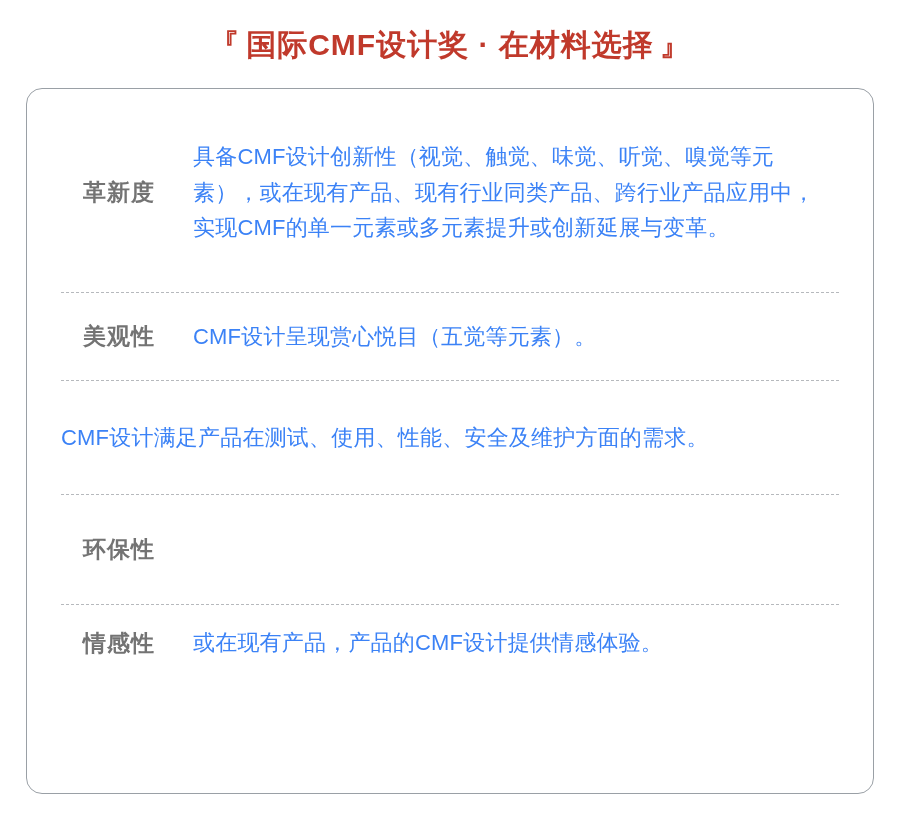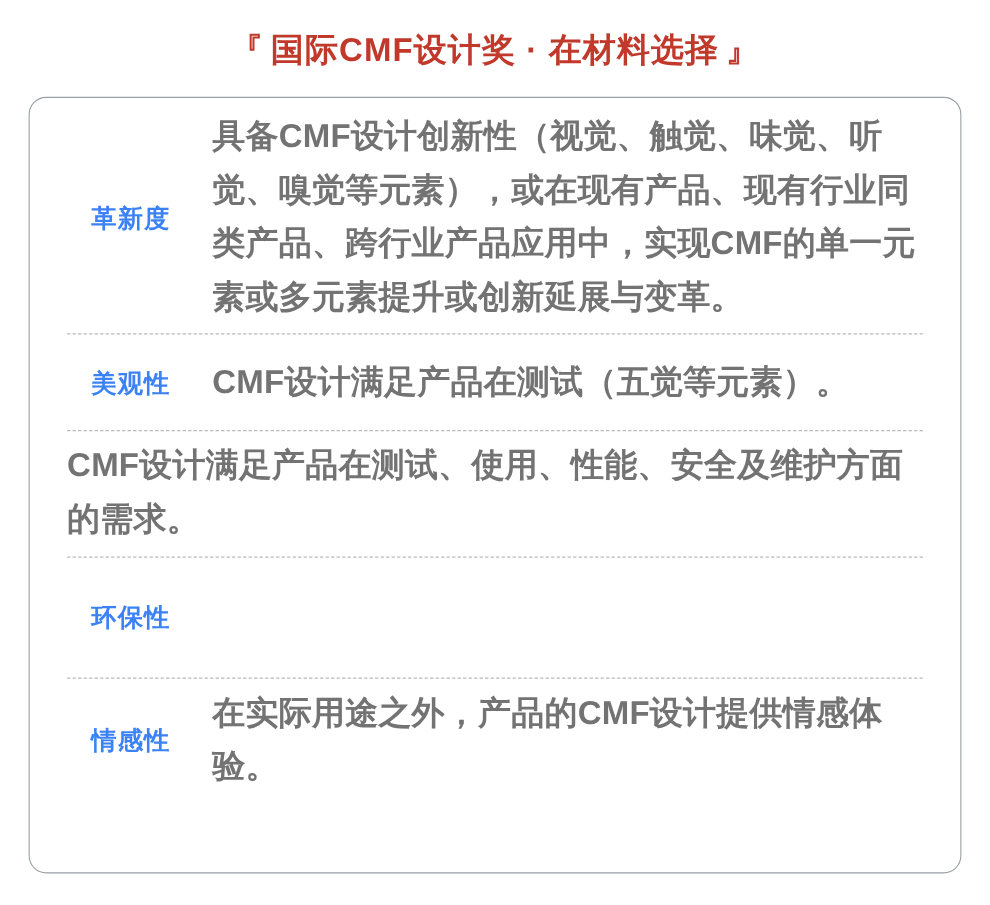--- a/index.html
+++ b/index.html
@@ -61,34 +61,33 @@
     padding: 8px 0;
   }
   .criterion:last-child {
     border-bottom: none;
   }
   .c-label {
     width: 132px;
     flex: 0 0 132px;
     font-size: 23px;
     font-weight: bold;
-    color: #3b82f6;
+    color: #737373;
     letter-spacing: 1px;
     line-height: 1.5;
     padding-left: 22px;
     box-sizing: border-box;
   }
   .c-desc {
     flex: 1 1 auto;
-    font-size: 30px;
+    font-size: 22px;
     line-height: 1.62;
-    color: #737373;
+    color: #3b82f6;
     letter-spacing: 0.2px;
     padding-right: 4px;
-    font-weight: bold;
   }
   
   .row-0 { flex: 0 0 200px; }
   .row-1 { flex: 0 0 88px; }
   .row-2 { flex: 0 0 114px; }
   .row-3 { flex: 0 0 118px; }
   .row-4 { flex: 0 0 110px; }
   .row-5 { flex: 0 0 76px; justify-content: center; }
 </style>
 </head>
@@ -105,33 +104,33 @@
   <div class="card">
     <div class="criteria-list">
 
       <div class="criterion row-0">
         <div class="c-label">革新度</div>
         <div class="c-desc">具备CMF设计创新性（视觉、触觉、味觉、听觉、嗅觉等元素），或在现有产品、现有行业同类产品、跨行业产品应用中，实现CMF的单一元素或多元素提升或创新延展与变革。</div>
       </div>
 
       <div class="criterion row-1">
         <div class="c-label">美观性</div>
-        <div class="c-desc">CMF设计满足产品在测试（五觉等元素）。</div>
+        <div class="c-desc">CMF设计呈现赏心悦目（五觉等元素）。</div>
       </div>
 
       <div class="criterion row-2">
         <div class="c-desc">CMF设计满足产品在测试、使用、性能、安全及维护方面的需求。</div>
       </div>
 
 
       <div class="criterion row-4">
         <div class="c-label">环保性</div>
       </div>
 
       <div class="criterion row-5">
         <div class="c-label">情感性</div>
-        <div class="c-desc">在实际用途之外，产品的CMF设计提供情感体验。</div>
+        <div class="c-desc">或在现有产品，产品的CMF设计提供情感体验。</div>
       </div>
 
     </div>
   </div>
 
 </div>
 
 </body></html>

